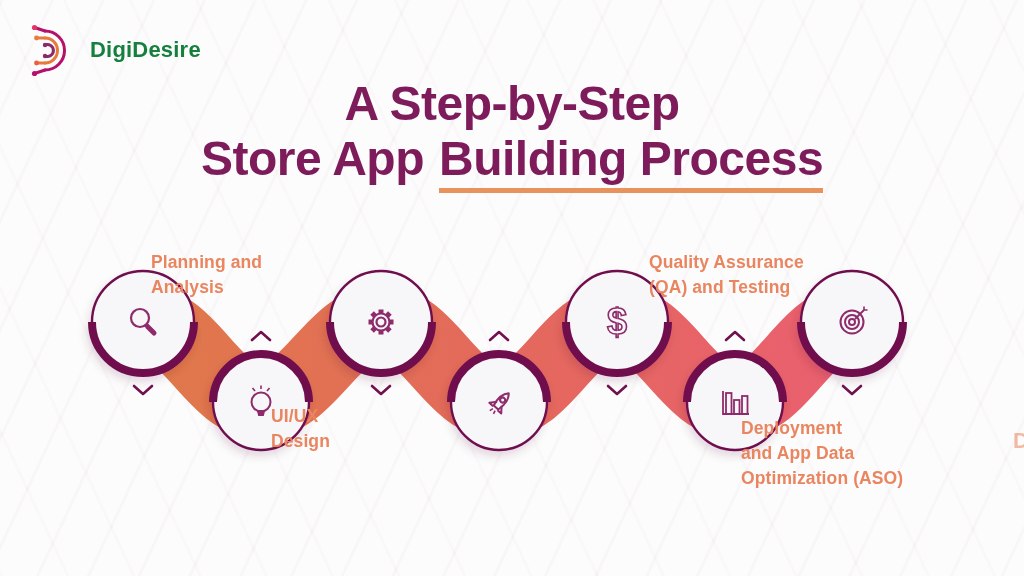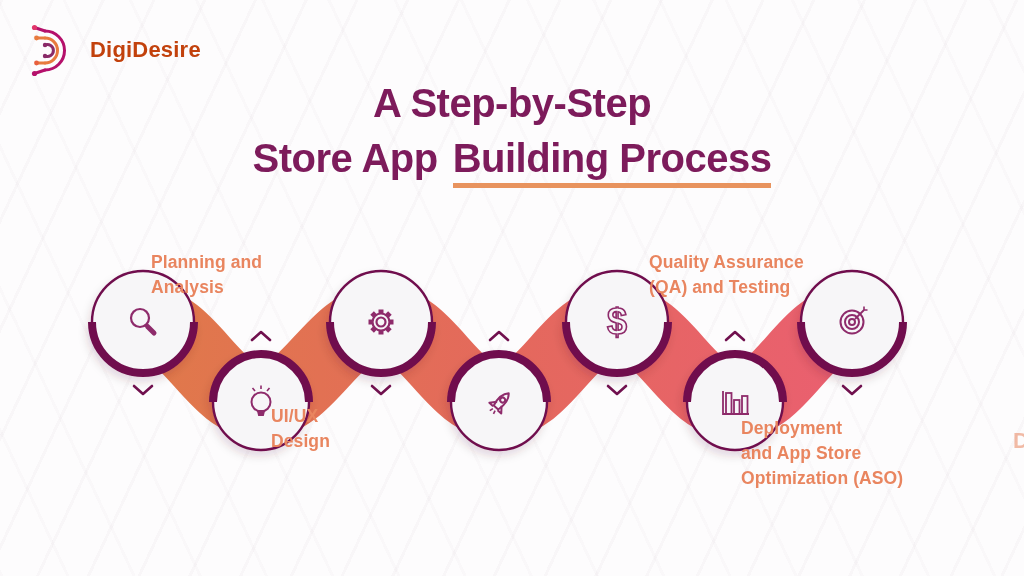--- a/index.html
+++ b/index.html
@@ -8,23 +8,23 @@
     background:#fdfcfd;
     font-family:"Liberation Sans","DejaVu Sans",sans-serif;
   }
   .bg-pattern{
     position:absolute;inset:0;pointer-events:none;
     background:
       repeating-linear-gradient(115deg, rgba(150,120,140,0.045) 0 3px, transparent 3px 46px),
       repeating-linear-gradient(65deg, rgba(150,120,140,0.03) 0 3px, transparent 3px 60px);
   }
   .logo{position:absolute;left:26px;top:22px;display:flex;align-items:center;gap:10px;}
-  .brand{font-size:22px;font-weight:bold;color:#c2410c;letter-spacing:.2px;}
+  .brand{font-size:22px;font-weight:bold;color:#15803d;letter-spacing:.2px;}
   .title{position:absolute;left:0;top:76px;width:1024px;text-align:center;
-    color:#7d1b5b;font-weight:bold;font-size:40px;line-height:55px;letter-spacing:-0.5px;}
+    color:#7d1b5b;font-weight:bold;font-size:48px;line-height:55px;letter-spacing:-0.5px;}
   .title .underlined{border-bottom:5px solid #e8935e;padding-bottom:3px;margin-left:15px;}
   .diagram{position:absolute;left:0;top:0;width:1024px;height:576px;}
   .step-label{
     position:absolute;width:220px;text-align:left;white-space:pre-line;
     color:#e9855f;font-size:17.5px;font-weight:bold;line-height:25px;letter-spacing:.1px;
   }
   .lbl-s1{left:25px;top:416px;}
   .lbl-s2{left:151px;top:250px;}
   .lbl-s3{left:271px;top:404px;}
   .lbl-s4{left:389px;top:250px;}
@@ -173,17 +173,17 @@
     </g>
   </svg>
 
   <div class="step-label lbl-s2">Planning and
 Analysis</div>
   <div class="step-label lbl-s3">UI/UX
 Design</div>
   <div class="step-label lbl-s6">Quality Assurance
 (QA) and Testing</div>
   <div class="step-label lbl-s7">Deployment
-and App Store
+and App Data
 Optimization (ASO)</div>
 
   <div class="edge-cut">D</div>
 </div>
 
 </body></html>

